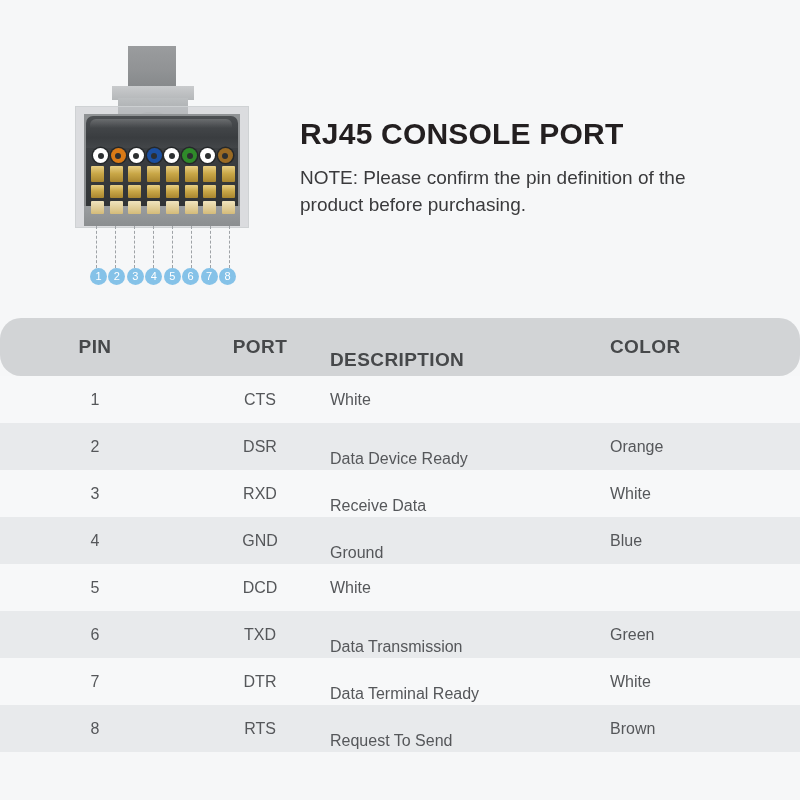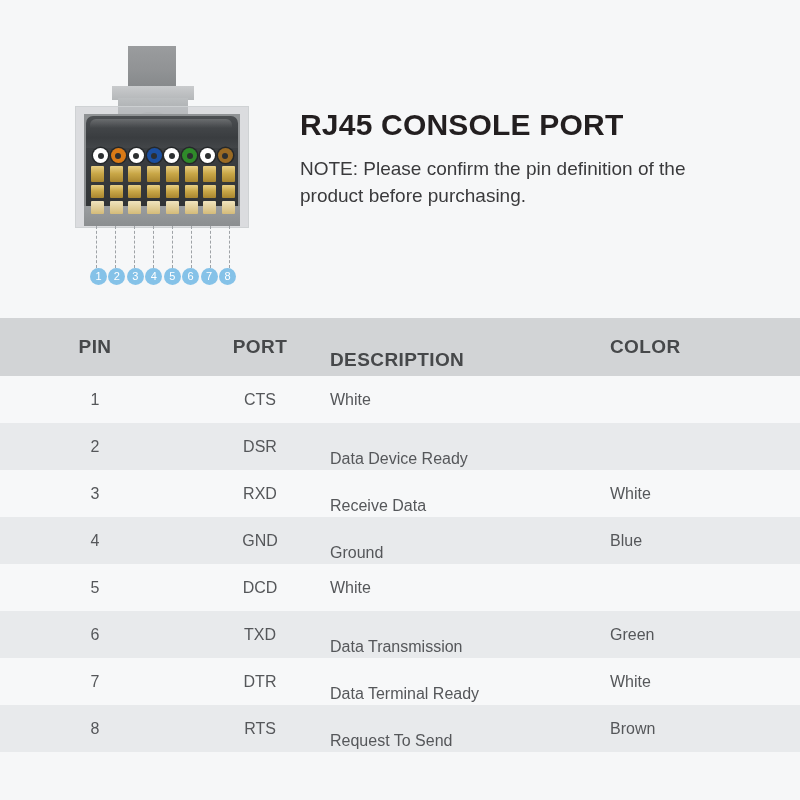--- a/index.html
+++ b/index.html
@@ -204,21 +204,21 @@
     font-size: 11px;
     line-height: 17px;
     text-align: center;
     font-family: "Liberation Sans", sans-serif;
   }
 
   
   .hero-text {
     position: absolute;
     left: 300px;
-    top: 108px;
+    top: 117px;
     width: 440px;
   }
   .hero-title {
     margin: 0;
     font-size: 30px;
     font-weight: bold;
     letter-spacing: 0.2px;
     color: #231f20;
     font-family: "Liberation Sans", sans-serif;
   }
@@ -240,20 +240,21 @@
   }
   .row {
     display: flex;
     align-items: center;
     height: 47px;
     width: 800px;
   }
   .row.header {
     height: 58px;
     background: #d2d4d6;
+    border-radius: 21px;
   }
   .row.odd  { background: #f7f8f9; }
   .row.even { background: #e8eaec; }
 
   .c-pin   { width: 190px; text-align: center; }
   .c-name  { width: 140px; text-align: center; }
   .c-desc  { width: 280px; text-align: left; margin-top: 25px; }
   .c-color { width: 190px; text-align: left; }
 
   .row.header .c-pin,
@@ -400,20 +401,21 @@
   <div id="table-body">
       <div class="row odd">
         <div class="c-pin">1</div>
         <div class="c-name">CTS</div>
         <div class="c-color">White</div>
       </div>
       <div class="row even">
         <div class="c-pin">2</div>
         <div class="c-name">DSR</div>
         <div class="c-desc">Data Device Ready</div>
+        <div class="c-color">Orange</div>
       </div>
       <div class="row odd">
         <div class="c-pin">3</div>
         <div class="c-name">RXD</div>
         <div class="c-desc">Receive Data</div>
         <div class="c-color">White</div>
       </div>
       <div class="row even">
         <div class="c-pin">4</div>
         <div class="c-name">GND</div>

